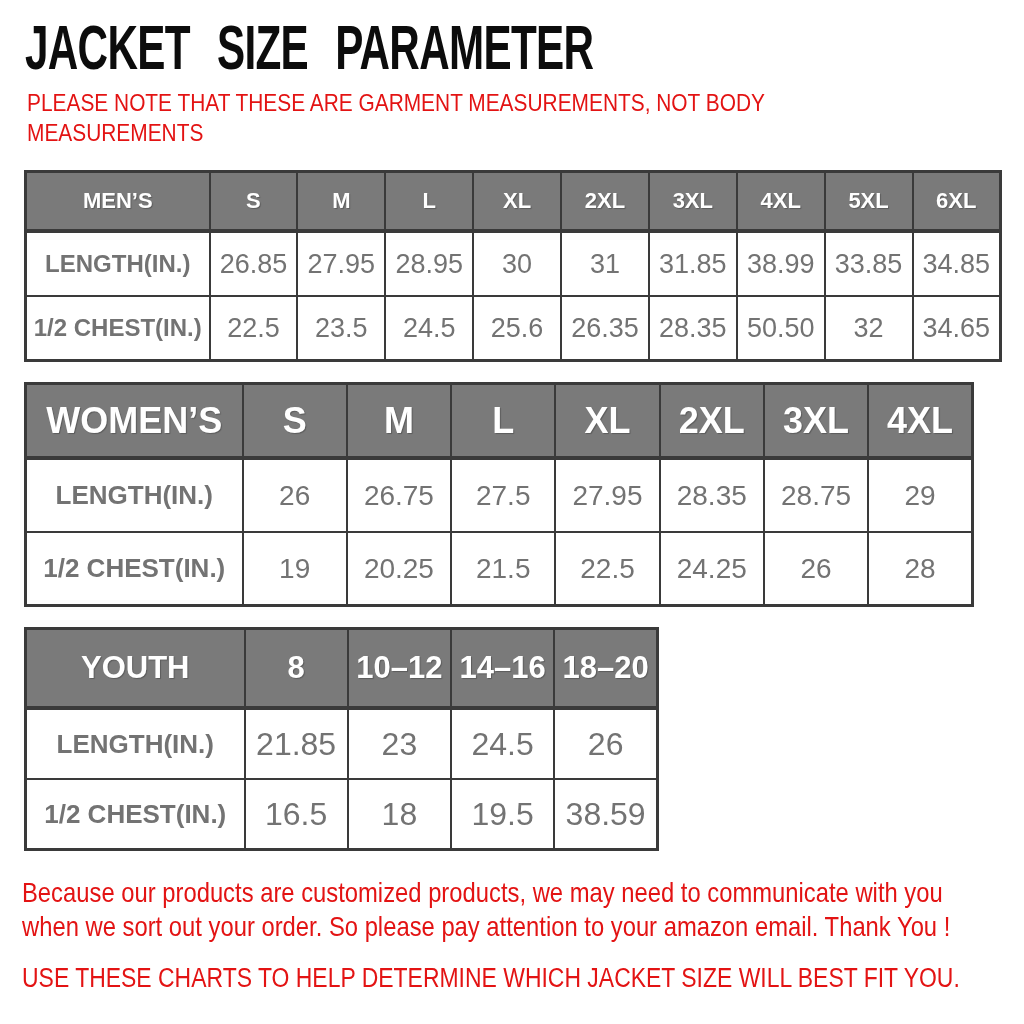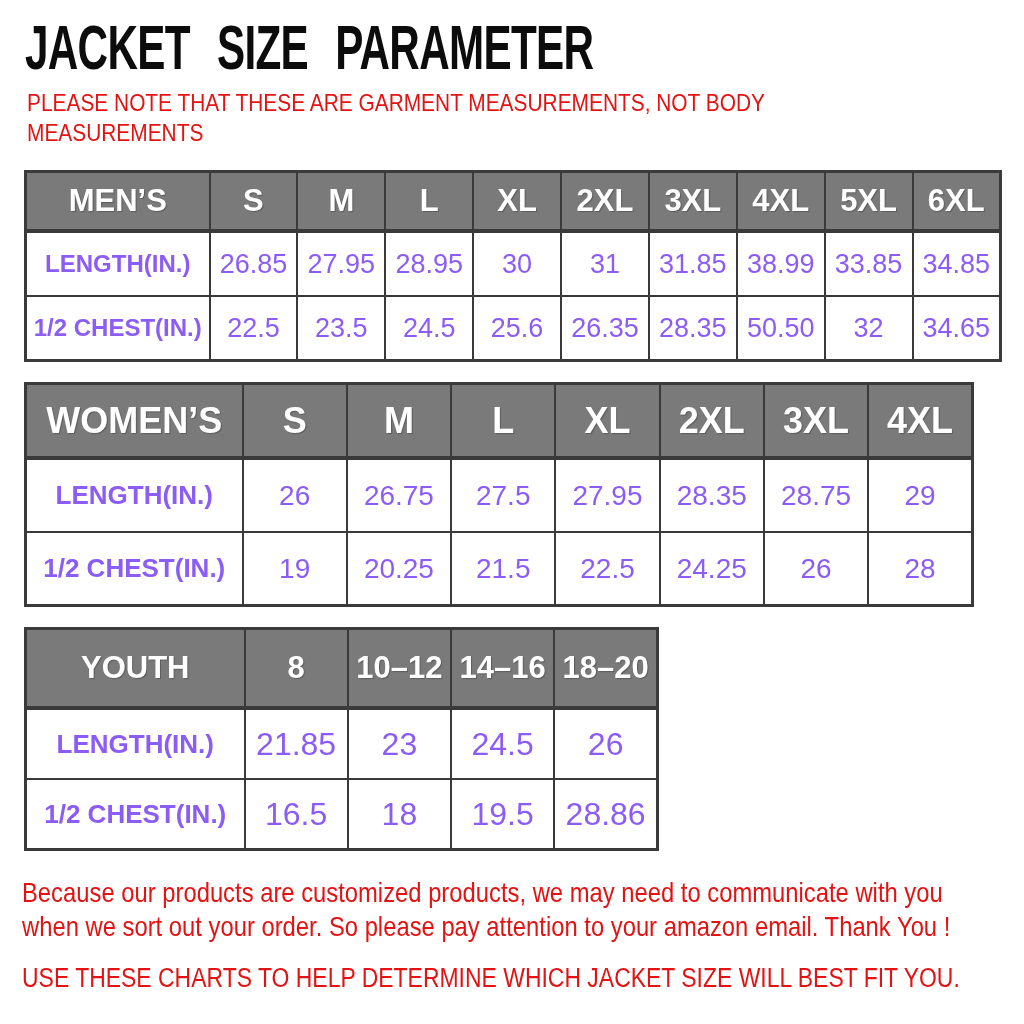--- a/index.html
+++ b/index.html
@@ -62,31 +62,31 @@
     vertical-align: middle;
     border: 2px solid #3a3a3a;
     border-bottom-width: 4px;
     text-shadow: 1px 1px 1px rgba(0,0,0,0.25);
     padding: 0;
   }
   table.size-table td {
     text-align: center;
     vertical-align: middle;
     border: 2px solid #3a3a3a;
-    color: #8b5cf6;
+    color: #737373;
     padding: 0;
   }
   table.size-table td.row-label {
     font-weight: bold;
   }
 
   
   .t-mens { left: 24px; top: 170px; width: 978px; }
   .t-mens col.col-label { width: 184px; }
-  .t-mens th { height: 56px; font-size: 31px; }
+  .t-mens th { height: 56px; font-size: 22px; }
   .t-mens td { height: 62px; font-size: 27px; }
   .t-mens td.row-label { font-size: 24px; }
 
   
   .t-womens { left: 24px; top: 382px; width: 950px; }
   .t-womens col.col-label { width: 217px; }
   .t-womens th { height: 71px; font-size: 36px; }
   .t-womens td { height: 71px; font-size: 28px; }
   .t-womens td.row-label { font-size: 26px; }
 
@@ -255,21 +255,21 @@
         <td>21.85</td>
         <td>23</td>
         <td>24.5</td>
         <td>26</td>
       </tr>
       <tr>
         <td class="row-label">1/2 CHEST(IN.)</td>
         <td>16.5</td>
         <td>18</td>
         <td>19.5</td>
-        <td>28.86</td>
+        <td>38.59</td>
       </tr>
     </tbody>
   </table>
 
 <div class="footer-paragraph">Because our products are customized products, we may need to communicate with you
 when we sort out your order. So please pay attention to your amazon email. Thank You !</div>
 
 <div class="footer-caps">USE THESE CHARTS TO HELP DETERMINE WHICH JACKET SIZE WILL BEST FIT YOU.</div>
 
 </body></html>

